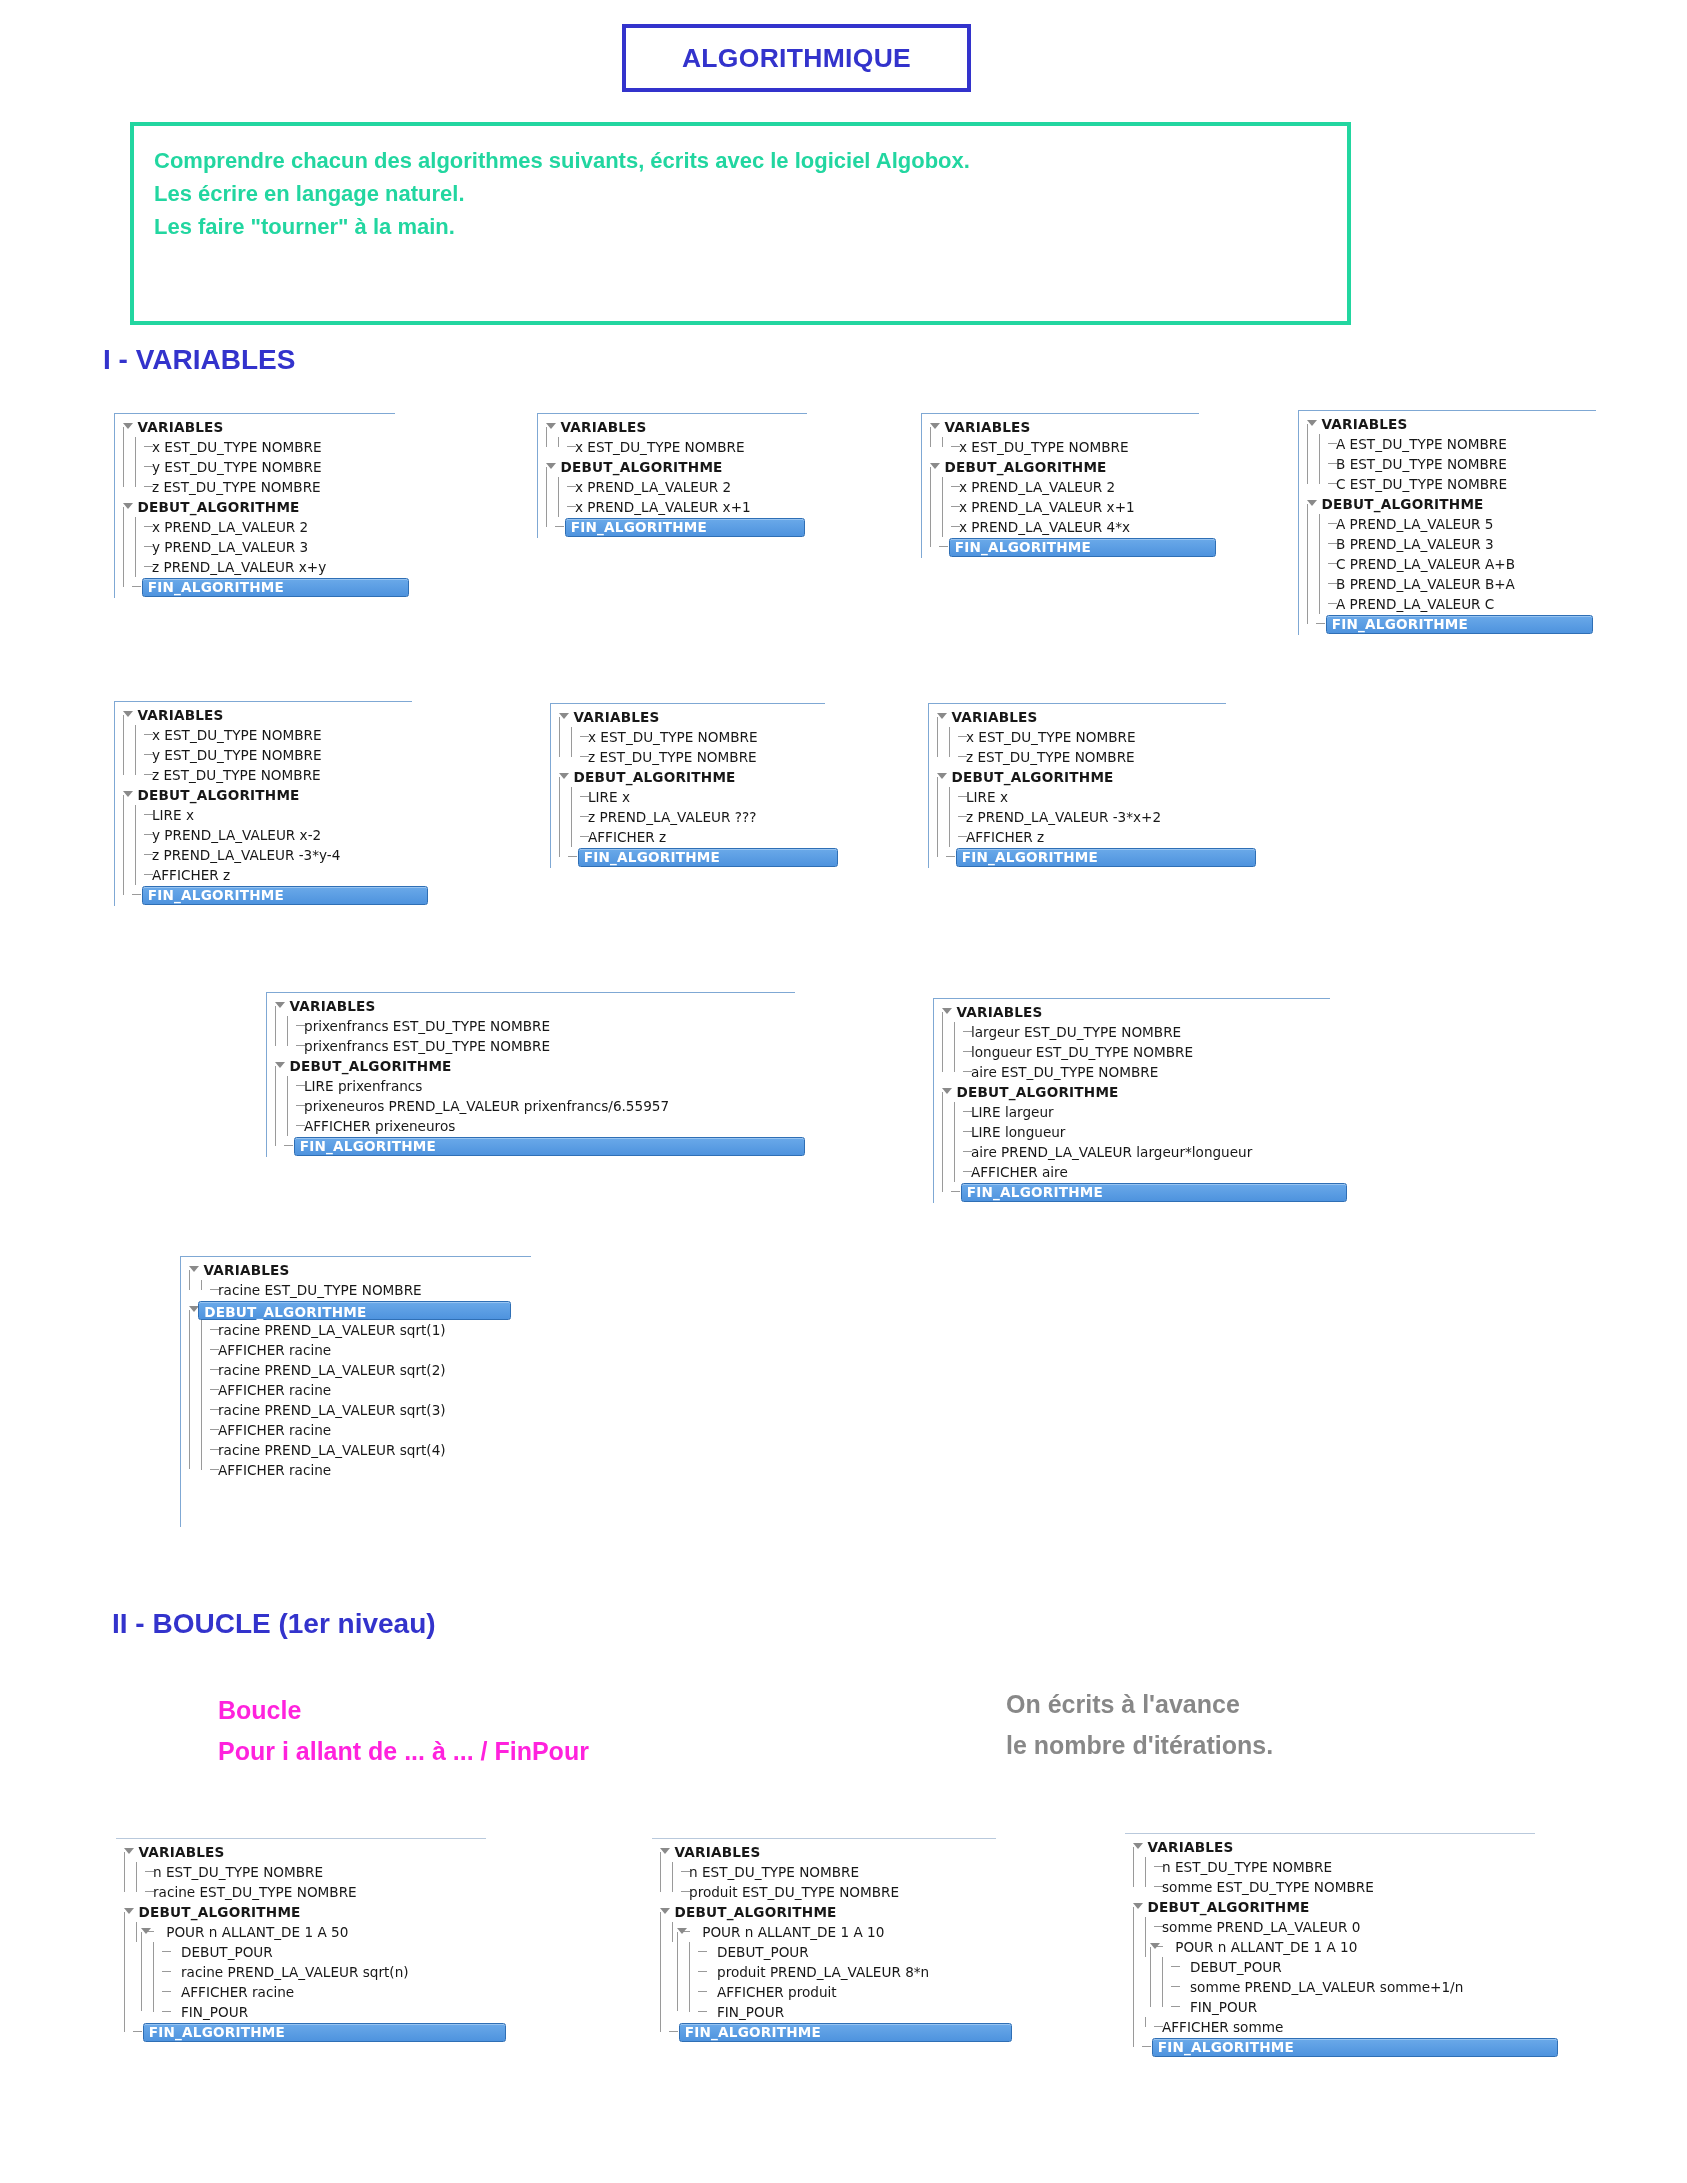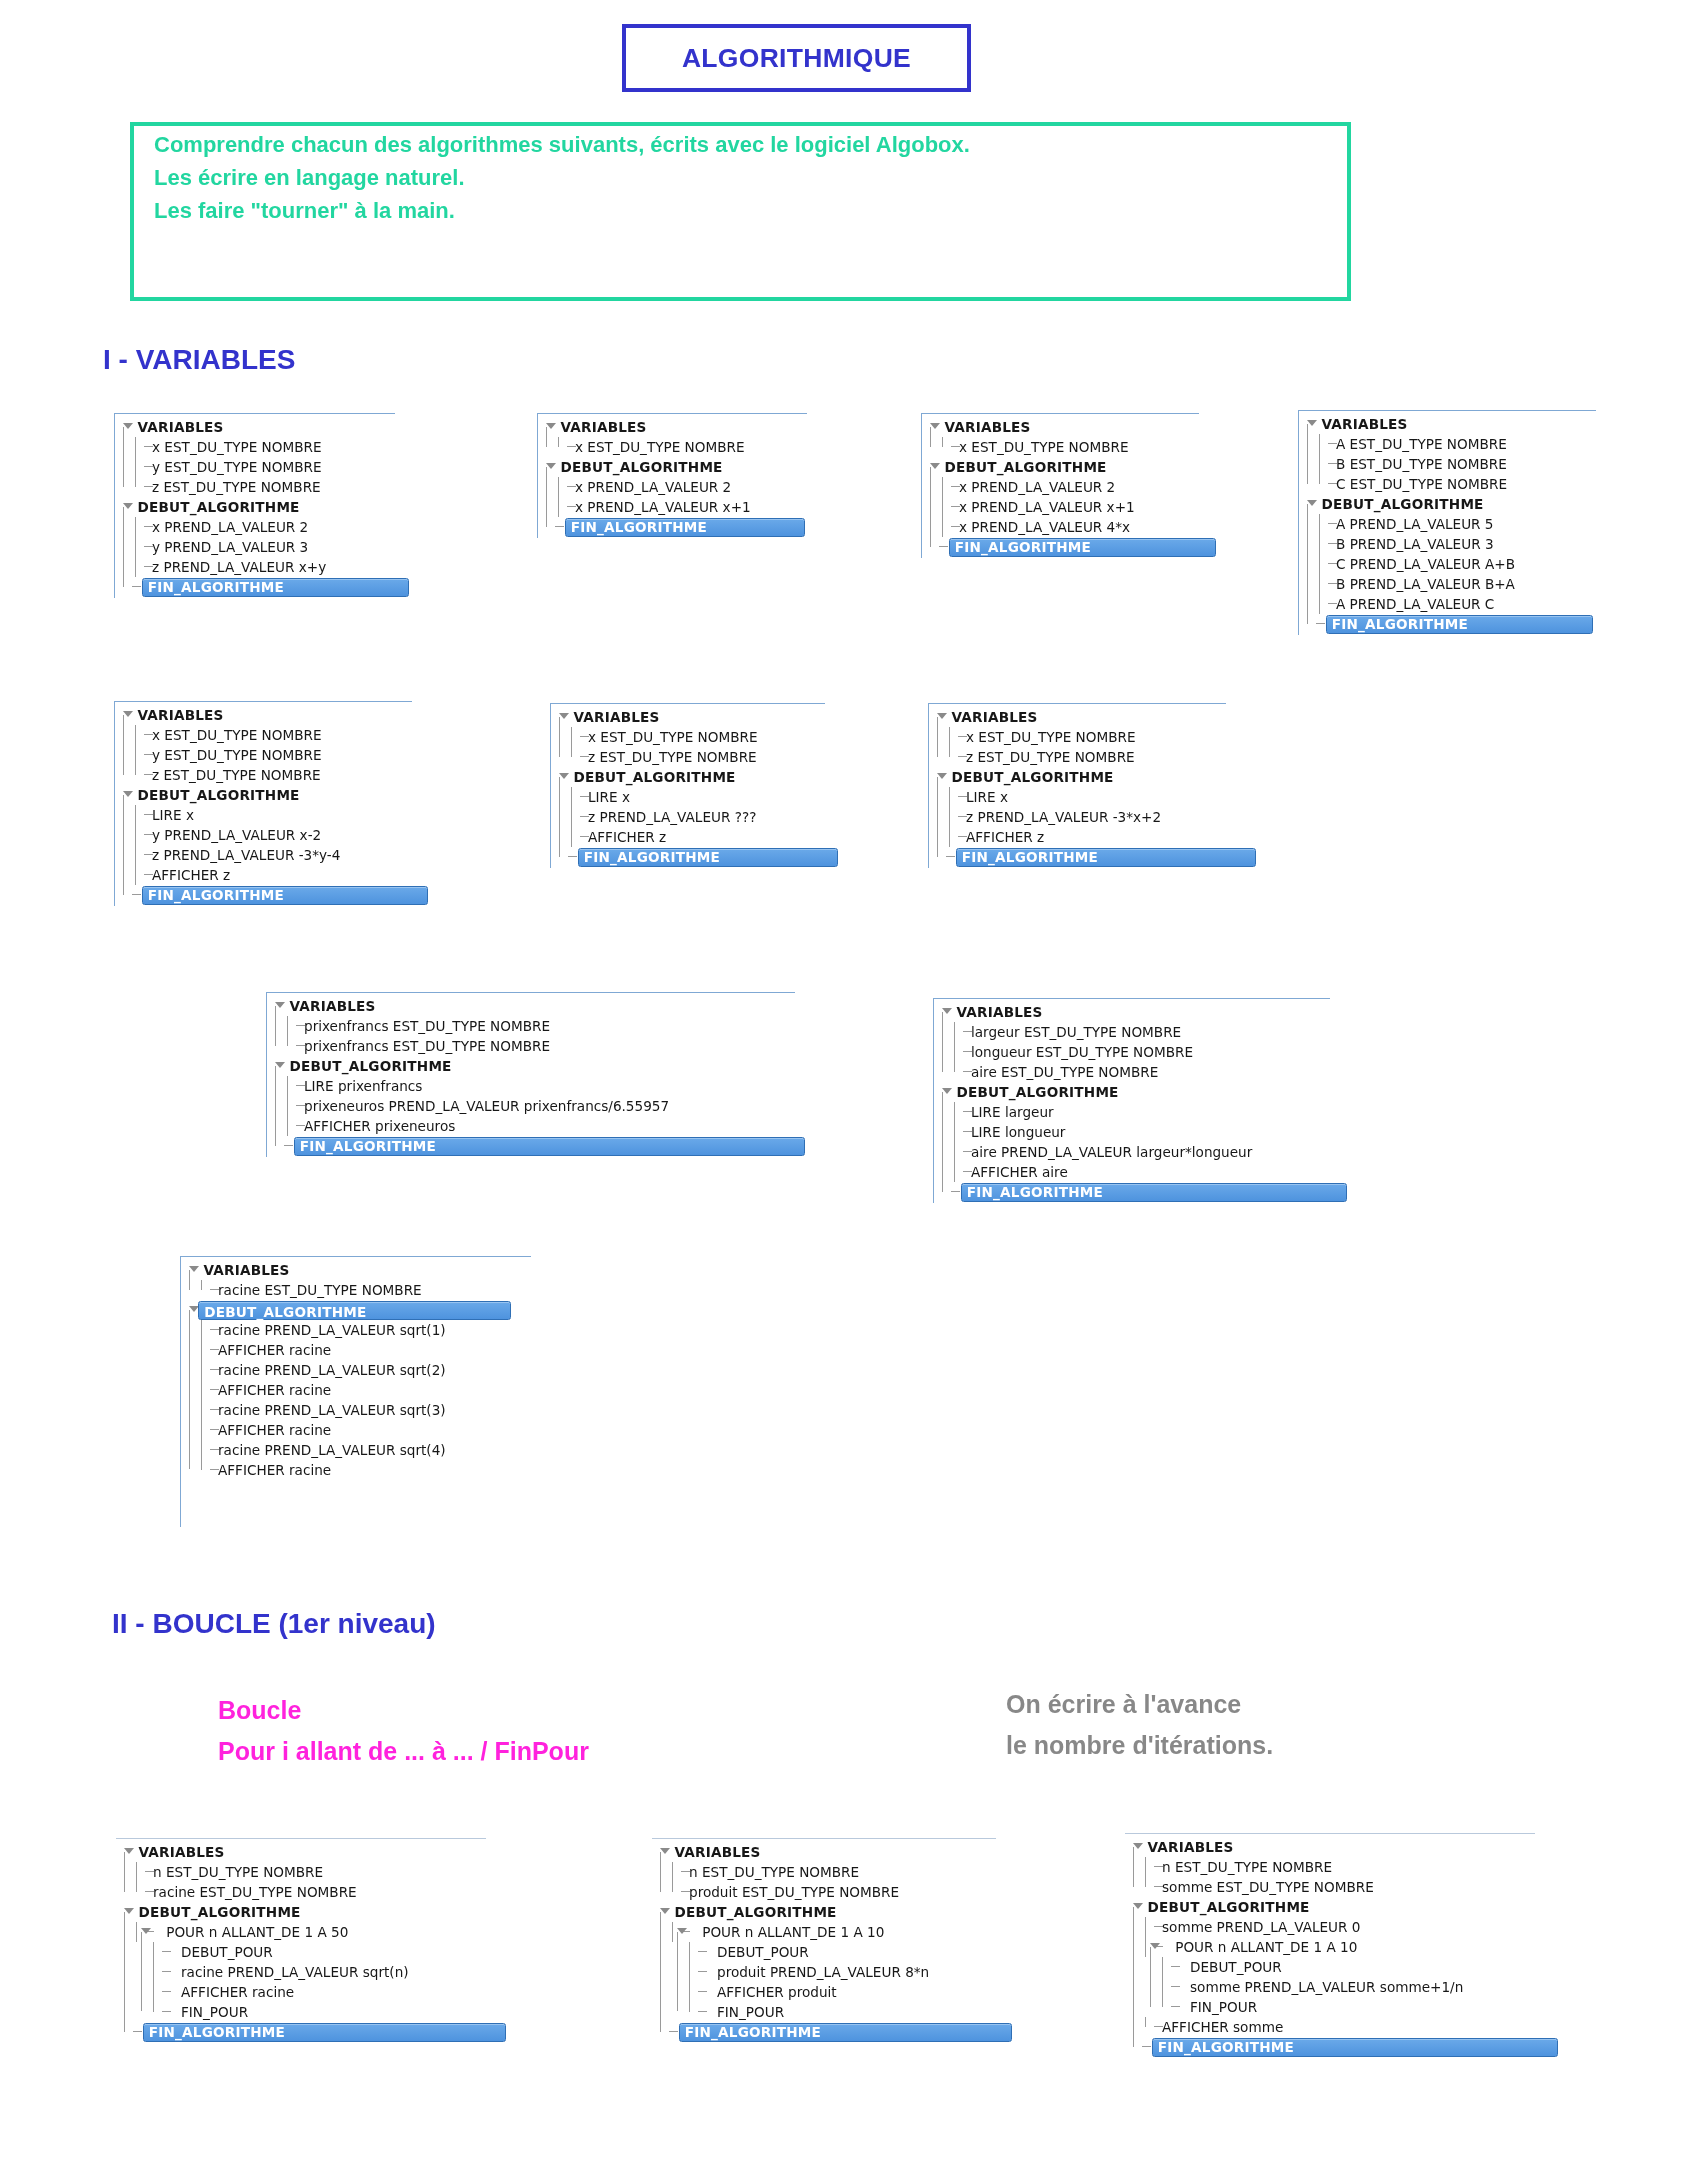--- a/index.html
+++ b/index.html
@@ -8,23 +8,23 @@
        -webkit-font-smoothing:antialiased;}
 
   
   #title-box{position:absolute;left:622px;top:24px;width:341px;height:60px;
              border:4.6px solid #3333cc;background:#fff;
              display:flex;align-items:center;justify-content:center;}
   #title-box .t{color:#3333cc;font-weight:bold;font-size:26.5px;letter-spacing:0.3px;
                 font-family:"Liberation Sans", sans-serif;}
 
   
-  #instr-box{position:absolute;left:130px;top:122px;width:1221px;height:179px;
+  #instr-box{position:absolute;left:130px;top:122px;width:1221px;height:203px;
              border:4.6px solid #22d6a0;background:#fff;box-sizing:border-box;
-             padding:2px 16px 0 20px;}
+             padding:18px 16px 0 20px;}
   #instr-box .line{color:#22d6a0;font-weight:bold;font-size:22px;line-height:33px;
                    white-space:nowrap;font-family:"Liberation Sans", sans-serif;}
 
   
   .section-h{position:absolute;color:#3333cc;font-weight:bold;font-size:28px;
              font-family:"Liberation Sans", sans-serif;white-space:nowrap;}
   #sec1{left:103px;top:344px;}
   #sec2{left:112px;top:1608px;}
 
   
@@ -87,21 +87,21 @@
 </div>
 
 <div class="section-h" id="sec1">I - VARIABLES</div>
 <div class="section-h" id="sec2">II - BOUCLE (1er niveau)</div>
 
 <div id="loop-legend">
   <div class="l">Boucle</div>
   <div class="l">Pour i allant de ... à ... / FinPour</div>
 </div>
 <div id="loop-note">
-  <div class="l">On écrire à l'avance</div>
+  <div class="l">On écrits à l'avance</div>
   <div class="l">le nombre d'itérations.</div>
 </div>
 
 <div id="algo-layer">
     <div class="algo" style="left:114px;top:413px;width:281px;">
       <div class="row hdr i0"><span class="tri" style="left:8px;top:6.6px;"></span><span class="gl" style="left:8px;top:10px;width:1.3px;height:60px;"></span><span class="txt" style="padding-left:13.2px">VARIABLES</span></div>
       <div class="row i1"><span class="gl" style="left:20px;top:0;width:1.3px;height:20px;"></span><span class="gl" style="left:29px;top:9.3px;width:9.3px;height:1.3px;"></span><span class="txt">x EST_DU_TYPE NOMBRE</span></div>
       <div class="row i1"><span class="gl" style="left:20px;top:0;width:1.3px;height:20px;"></span><span class="gl" style="left:29px;top:9.3px;width:9.3px;height:1.3px;"></span><span class="txt">y EST_DU_TYPE NOMBRE</span></div>
       <div class="row i1"><span class="gl" style="left:20px;top:0;width:1.3px;height:10px;"></span><span class="gl" style="left:29px;top:9.3px;width:9.3px;height:1.3px;"></span><span class="txt">z EST_DU_TYPE NOMBRE</span></div>
       <div class="row hdr i0"><span class="tri" style="left:8px;top:6.6px;"></span><span class="gl" style="left:8px;top:10px;width:1.3px;height:79px;"></span><span class="txt" style="padding-left:13.2px">DEBUT_ALGORITHME</span></div>

